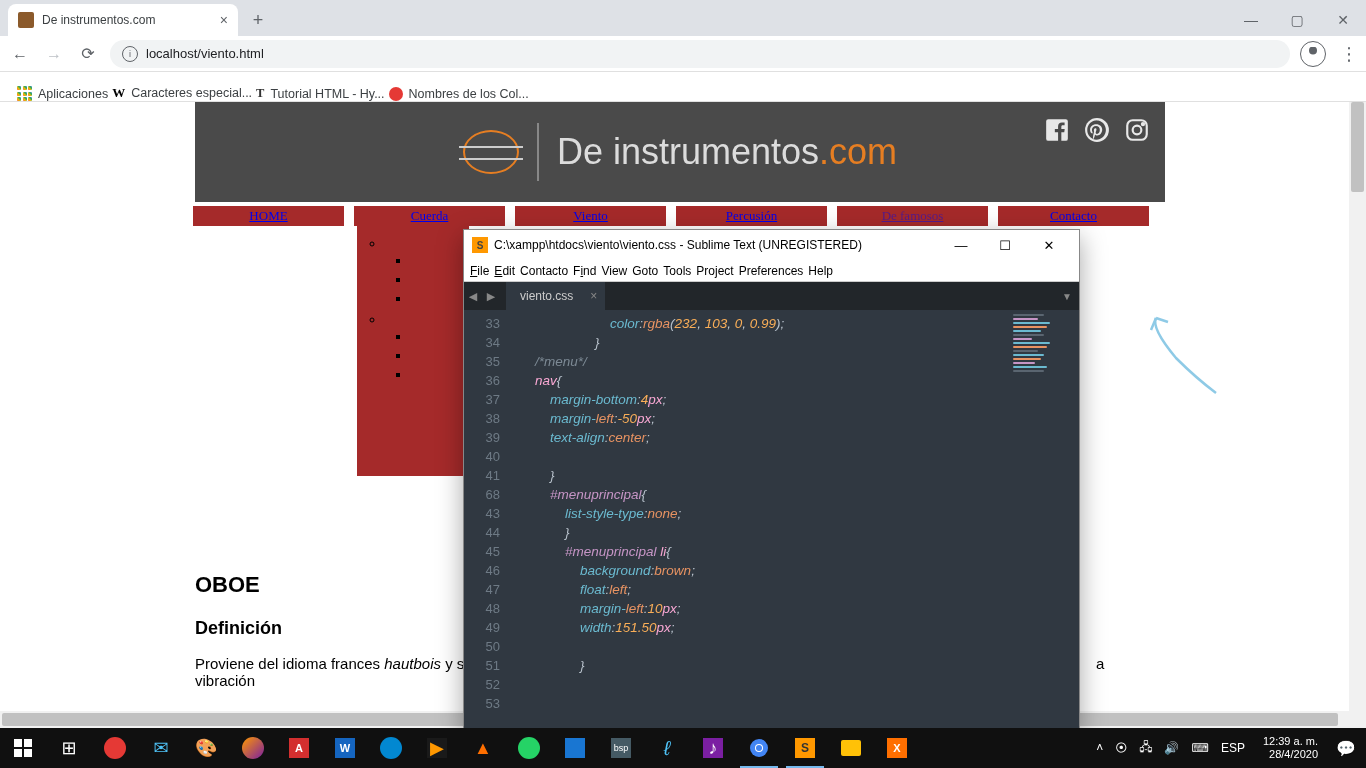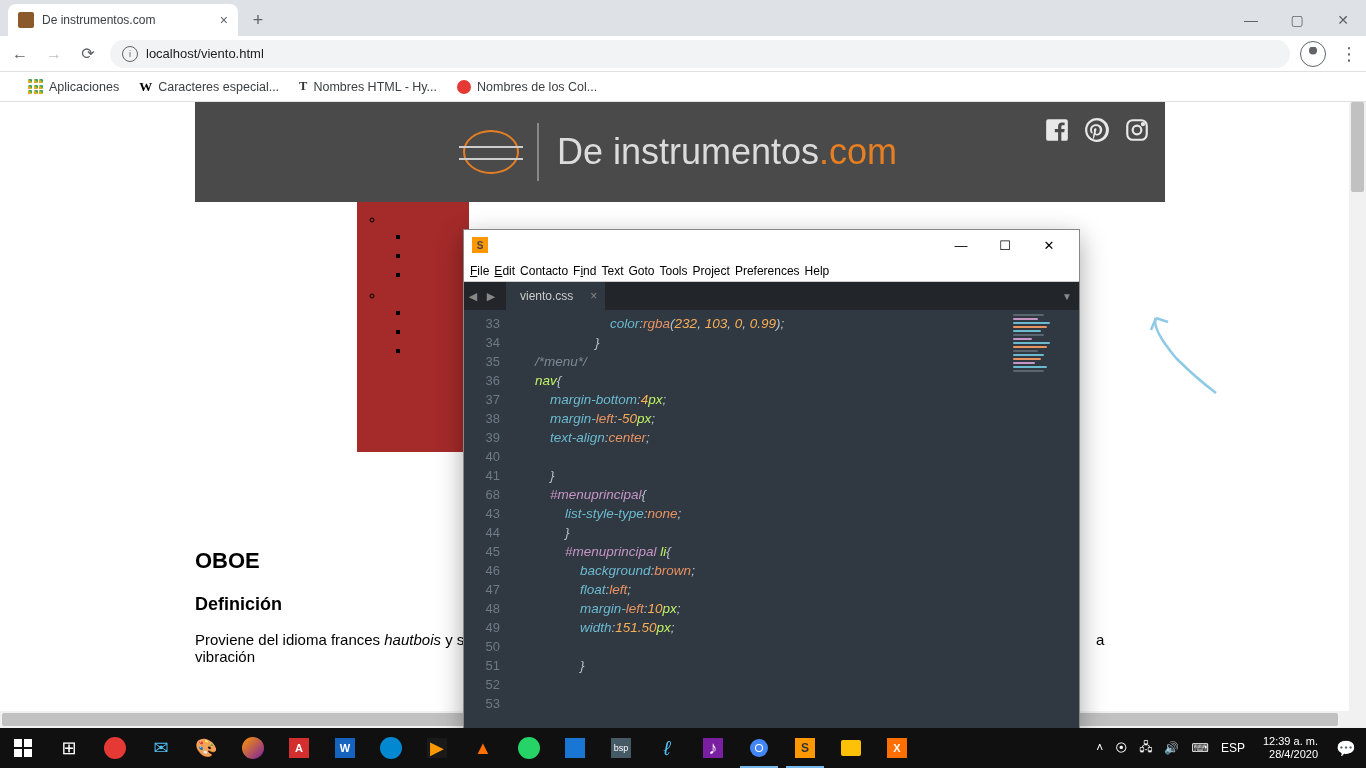--- a/index.html
+++ b/index.html
@@ -17,21 +17,21 @@
 .toolbar { height: 36px; background: #fff; display: flex; align-items: center; padding: 0 8px; gap: 10px; border-bottom: 1px solid #e0e0e0; }
 .toolbar .navbtn { width: 24px; height: 24px; display: flex; align-items: center; justify-content: center; color: #5f6368; font-size: 16px; }
 .toolbar .navbtn.disabled { color: #bdc1c6; }
 .omnibox { flex: 1; height: 28px; background: #f1f3f4; border-radius: 14px; display: flex; align-items: center; padding: 0 12px; font-size: 13px; color: #202124; gap: 8px; }
 .omnibox .info-icon { width: 16px; height: 16px; border: 1px solid #5f6368; border-radius: 50%; display: flex; align-items: center; justify-content: center; font-size: 9px; color: #5f6368; }
 .toolbar .right-icons { display: flex; gap: 14px; align-items: center; }
 .avatar-circle { width: 26px; height: 26px; border: 1px solid #5f6368; border-radius: 50%; display: flex; align-items: center; justify-content: center; }
 .avatar-circle::before { content: ""; width: 14px; height: 14px; background: #5f6368; clip-path: circle(4px at 7px 4px); }
 .dots-v { font-size: 18px; color: #5f6368; }
 
-.bookmarks { height: 30px; background: #fff; display: flex; align-items: center; padding: 0 28px; gap: 20px; font-size: 12.5px; border-bottom: 1px solid #e0e0e0; }
+.bookmarks { height: 30px; background: #fff; display: flex; align-items: flex-end; padding: 0 17px; gap: 4px; font-size: 12.5px; border-bottom: 1px solid #e0e0e0; }
 .bm { display: flex; align-items: center; gap: 6px; color: #3c4043; }
 .apps-icon { display: grid; grid-template-columns: repeat(3,4px); grid-template-rows: repeat(3,4px); gap: 1.5px; }
 .apps-icon span { background: linear-gradient(45deg,#ea4335,#fbbc04,#34a853,#4285f4); border-radius: 1px; }
 .w-icon { font-family: Georgia, serif; font-weight: bold; color: #000; font-size: 13px; }
 
 .viewport { position: relative; height: 626px; background: #fff; overflow: hidden; }
 .vscroll { position: absolute; right: 0; top: 0; width: 17px; height: 100%; background: #f1f1f1; }
 .vscroll .thumb { position: absolute; top: 0; left: 2px; width: 13px; height: 90px; background: #c1c1c1; border-radius: 2px; }
 .hscroll { position: absolute; left: 0; bottom: 0; width: calc(100% - 17px); height: 17px; background: #f1f1f1; }
 .hscroll .thumb { position: absolute; left: 2px; top: 2px; height: 13px; width: 99%; background: #c1c1c1; border-radius: 2px;}
@@ -81,21 +81,21 @@
 .sub-tabs .stab .x { position: absolute; right: 8px; color: #888; font-size: 12px; }
 .sub-tabs .dropdown { margin-left: auto; width: 24px; display: flex; align-items: center; justify-content: center; color: #888; font-size: 10px; }
 
 .editor-wrap { flex: 1; display: flex; overflow: hidden; position: relative; }
 .gutter { width: 44px; background: #303841; text-align: right; padding: 4px 8px 0 0; font-family: Consolas, monospace; font-size: 13px; color: #6e7a85; line-height: 19px; }
 .gutter .mod { border-left: 3px solid #e8b020; margin-left: -4px; padding-left: 1px;}
 .code { flex: 1; padding: 4px 0 0 12px; font-family: Consolas, monospace; font-size: 13.5px; font-style: italic; line-height: 19px; white-space: pre; color: #d4d7d9; }
 .minimap { width: 70px; background: #303841; padding: 4px; overflow:hidden;}
 .minimap .mm-line { height: 2px; margin-bottom: 2px; border-radius:1px; }
 
-.c-kw { color: #bef264; }
+.c-kw { color: #f9a8d4; }
 .c-sel { color: #c695c6; }
 .c-prop { color: #6bbad0; }
 .c-val { color: #e89362; }
 .c-num { color: #f9ae58; }
 .c-punc { color: #b8c2cc; }
 .c-comment { color: #7d8a95; margin-top: 16px; }
 
 .sub-status { height: 22px; background: #22262a; color: #9aa4af; font-size: 11.5px; display: flex; align-items: center; padding: 0 12px; }
 .sub-status .mid { margin-left: auto; margin-right: 40px;}
 .sub-status .right { }
@@ -157,21 +157,21 @@
         <span></span>
       </span>
     <span>Aplicaciones</span>
   </div>
   <div class="bm">
       <span class="w-icon">W</span>
       <span>Caracteres especial...</span>
     </div>
   <div class="bm">
       <span style="font-weight:bold;font-family:Georgia;color:#333">T</span>
-      <span>Nombres HTML - Hy...</span>
+      <span>Tutorial HTML - Hy...</span>
     </div>
   <div class="bm">
       <span style="width:14px;height:14px;border-radius:50%;background:#e53935;display:inline-block"></span>
       <span>Nombres de los Col...</span>
     </div>
 </div>
 
 <div class="viewport">
   <div class="page">
     <div class="header">
@@ -194,20 +194,28 @@
           </div>
         <div class="sicon">
             <svg viewBox="0 0 24 24" width="26" height="26" fill="none" stroke="#e8e8e8" stroke-width="2">
               <rect x="3" y="3" width="18" height="18" rx="5"></rect>
               <circle cx="12" cy="12" r="4"></circle>
               <circle cx="17.5" cy="6.5" r="1" fill="#e8e8e8"></circle>
             </svg>
           </div>
       </div>
     </div>
+    <div class="menu">
+      <a>HOME</a>
+      <a>Cuerda</a>
+      <a>Viento</a>
+      <a>Percusión</a>
+      <a class="visited">De famosos</a>
+      <a>Contacto</a>
+    </div>
     <div class="submenu-area">
       <ul>
         <li>&nbsp;
           <ul>
               <li></li>
               <li></li>
               <li></li>
             </ul>
         </li>
         <li>&nbsp;
@@ -235,32 +243,33 @@
       <div class="thumb"></div>
     </div>
   <div class="hscroll">
       <div class="thumb"></div>
     </div>
 </div>
 
 <div class="sublime">
   <div class="sub-titlebar">
     <span class="sicon2">S</span>
+    <span>C:\xampp\htdocs\viento\viento.css - Sublime Text (UNREGISTERED)</span>
     <div class="wctrls">
       <span>—</span>
       <span>☐</span>
       <span>✕</span>
     </div>
   </div>
   <div class="sub-menubar">
     <span><u>F</u>ile</span>
     <span><u>E</u>dit</span>
     <span>Contacto</span>
     <span>F<u>i</u>nd</span>
-    <span>Text</span>
+    <span>View</span>
     <span>Goto</span>
     <span>Tools</span>
     <span>Project</span>
     <span>Preferences</span>
     <span>Help</span>
   </div>
   <div class="sub-tabs">
     <div class="navarr">◀</div>
     <div class="navarr">▶</div>
     <div class="stab">

